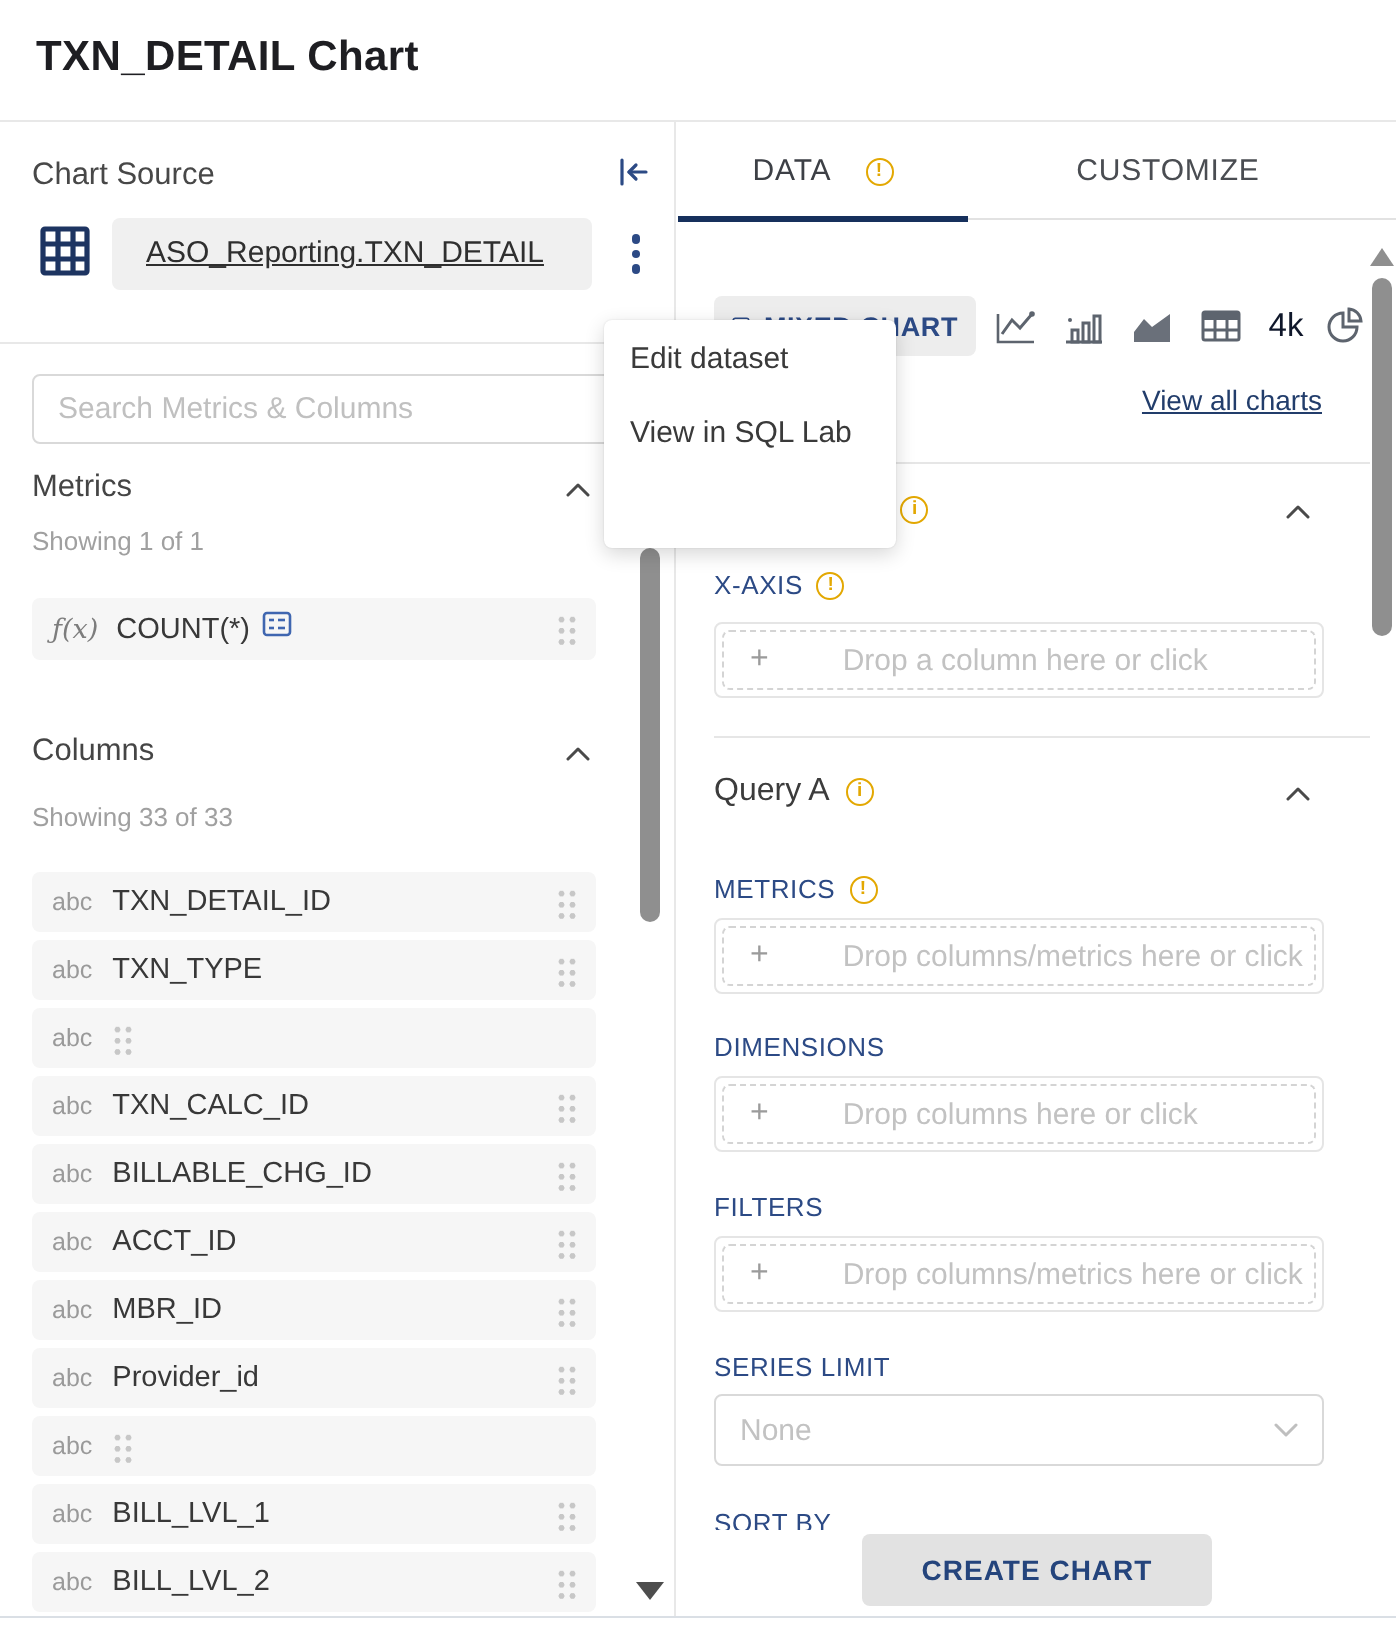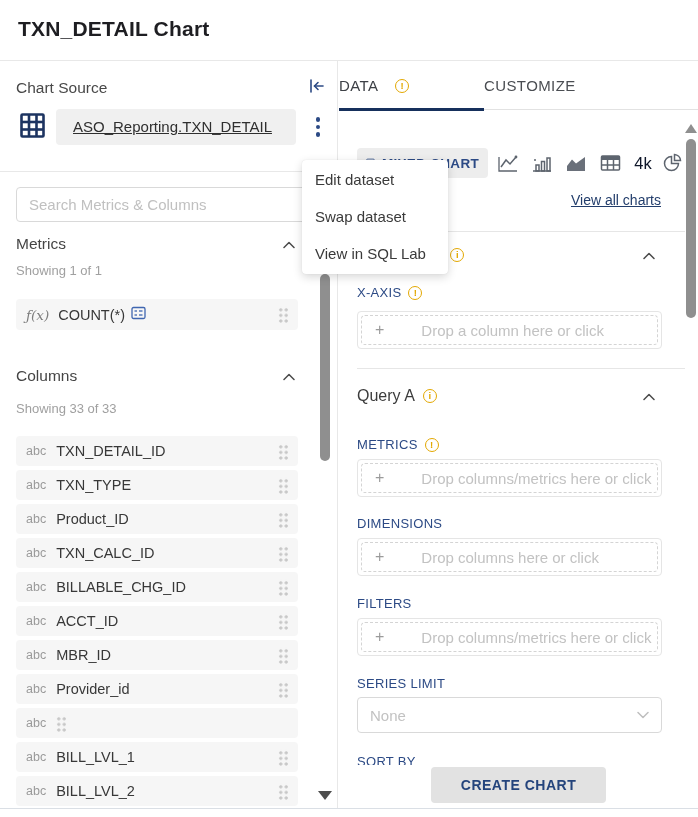--- a/index.html
+++ b/index.html
@@ -51,21 +51,21 @@
     border-left:7px solid transparent; border-right:7px solid transparent; border-top:9px solid #4d4d4d; }
 
   
   .menu { position:absolute; left:302px; top:160px; width:146px; height:114px; background:#fff;
     border-radius:4px; box-shadow:0 3px 10px rgba(0,0,0,.16), 0 0 1px rgba(0,0,0,.12); z-index:40; padding-top:1px;}
   .menu-item { height:37px; line-height:37px; padding-left:13px; font-size:15px; color:#3a3a3a; cursor:pointer; }
 
   
   .right-panel { position:absolute; left:339px; top:61px; width:359px; height:747px; background:#fff; }
   .tabs { position:absolute; left:0; top:0; width:359px; height:49px; border-bottom:1px solid #e2e2e2; }
-  .tab { position:absolute; top:0; height:49px; display:flex; align-items:center; 
+  .tab { position:absolute; top:0; height:49px; display:flex; align-items:center; justify-content:center;
     gap:17px; font-size:15px; letter-spacing:.4px; cursor:pointer; }
   .tab-data { left:0; width:145px; color:#3d4046; }
   .tab-customize { left:145px; width:200px; color:#4a4d52; }
   .tab-underline { position:absolute; left:0; top:47px; width:145px; height:2.5px; background:#16305c; }
   .winfo { display:inline-flex; width:14px; height:14px; border:1.5px solid #e3a802; border-radius:50%;
     color:#e3a802; font-size:9.5px; font-weight:700; align-items:center; justify-content:center;
     flex:none; line-height:1; }
 
   .viz-row { position:absolute; left:18px; top:87px; width:328px; height:30px; display:flex; align-items:center; }
   .viz-selected { height:30px; width:131px; background:#ededed; border-radius:4px; display:flex;
@@ -182,21 +182,20 @@
     <span class="fname">TXN_DETAIL_ID</span>
     <span class="drag"></span>
   </div>
   <div class="field-row" style="top:409px">
     <span class="abc">abc</span>
     <span class="fname">TXN_TYPE</span>
     <span class="drag"></span>
   </div>
   <div class="field-row" style="top:443px">
     <span class="abc">abc</span>
-    <span class="fname">Product_ID</span>
     <span class="drag"></span>
   </div>
   <div class="field-row" style="top:477px">
     <span class="abc">abc</span>
     <span class="fname">TXN_CALC_ID</span>
     <span class="drag"></span>
   </div>
   <div class="field-row" style="top:511px">
     <span class="abc">abc</span>
     <span class="fname">BILLABLE_CHG_ID</span>
@@ -379,17 +378,16 @@
   <div class="footer">
     <button class="create-btn">CREATE CHART</button>
   </div>
 
   <div class="r-up-arrow"></div>
   <div class="r-thumb"></div>
 </div>
 
 <div class="menu">
   <div class="menu-item">Edit dataset</div>
-  <div class="menu-item">Swap dataset</div>
   <div class="menu-item">View in SQL Lab</div>
 </div>
 
 <div class="page-bottom-line"></div>
 
 </body></html>

